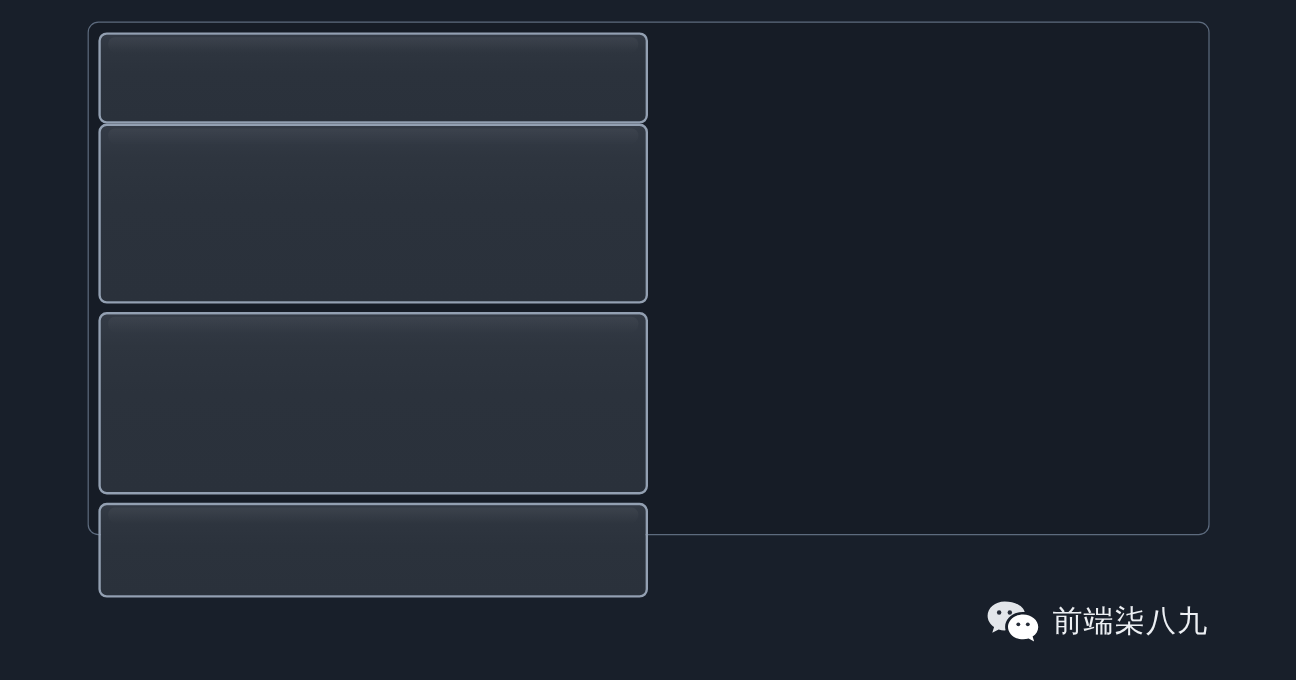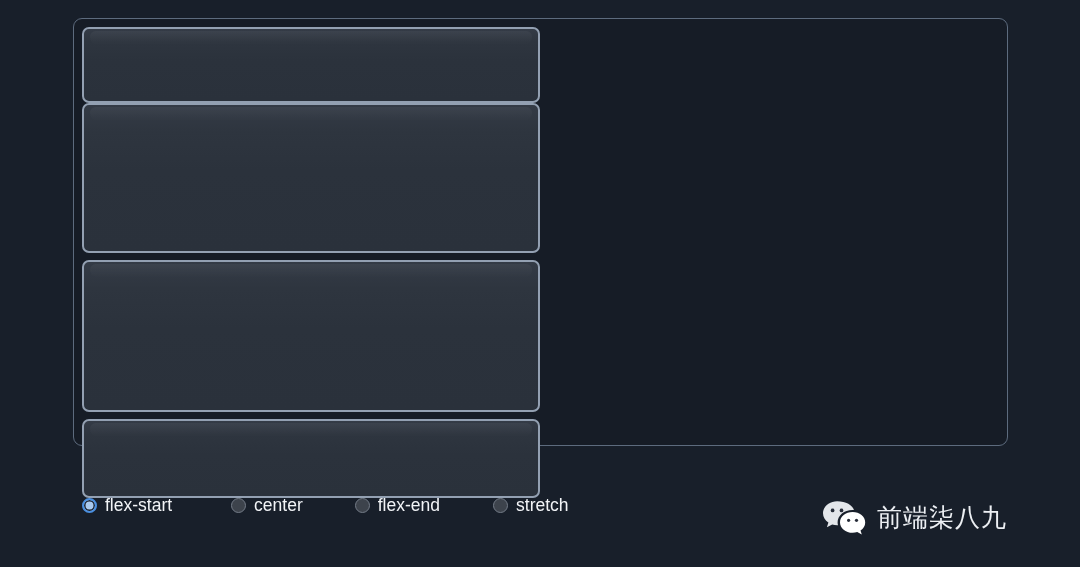--- a/index.html
+++ b/index.html
@@ -137,43 +137,20 @@
   <div class="flex-item" id="flex-item-2"></div>
 
   <div class="flex-item" id="flex-item-3"></div>
 
   <div class="flex-item" id="flex-item-4"></div>
 </div>
 
 <div id="controls-panel">
 
 
-  <div id="radio-group">
-
-    <label class="radio-option" id="radio-option-flex-start">
-      <span class="radio-dot checked"></span>
-      <span class="radio-label">flex-start</span>
-    </label>
-
-    <label class="radio-option" id="radio-option-center">
-      <span class="radio-dot"></span>
-      <span class="radio-label">center</span>
-    </label>
-
-    <label class="radio-option" id="radio-option-flex-end">
-      <span class="radio-dot"></span>
-      <span class="radio-label">flex-end</span>
-    </label>
-
-    <label class="radio-option" id="radio-option-stretch">
-      <span class="radio-dot"></span>
-      <span class="radio-label">stretch</span>
-    </label>
-
-  </div>
 </div>
 
 <div id="wechat-watermark">
   <svg id="wechat-logo-icon" width="46" height="36" viewBox="0 0 46 36">
 
     <path d="M15.2 1.2C7.3 1.2 1.0 6.6 1.0 13.2c0 3.8 2.1 7.2 5.4 9.4l-1.5 4.6 5.3-2.7
              c1.8 0.6 3.8 0.9 5.8 0.8 -0.3-1.0-0.4-2.0-0.4-3.0 0-6.9 6.6-12.4 14.8-12.4
              0.5 0 1.0 0 1.5 0.1C30.8 5.2 23.8 1.2 15.2 1.2z" fill="#e3e6ea"></path>
     <circle cx="10.6" cy="10.4" r="1.85" fill="#262c38"></circle>
     <circle cx="19.5" cy="10.4" r="1.85" fill="#262c38"></circle>

